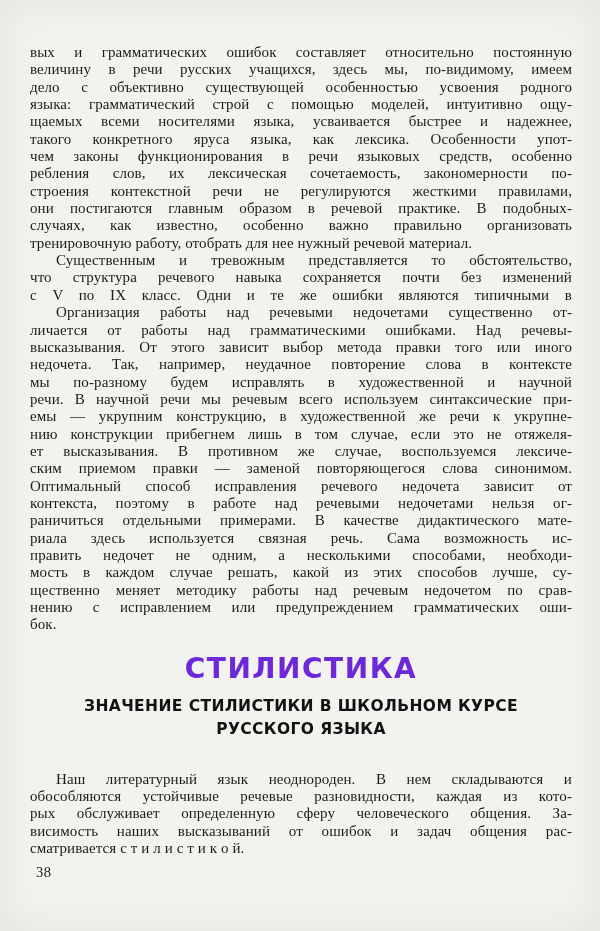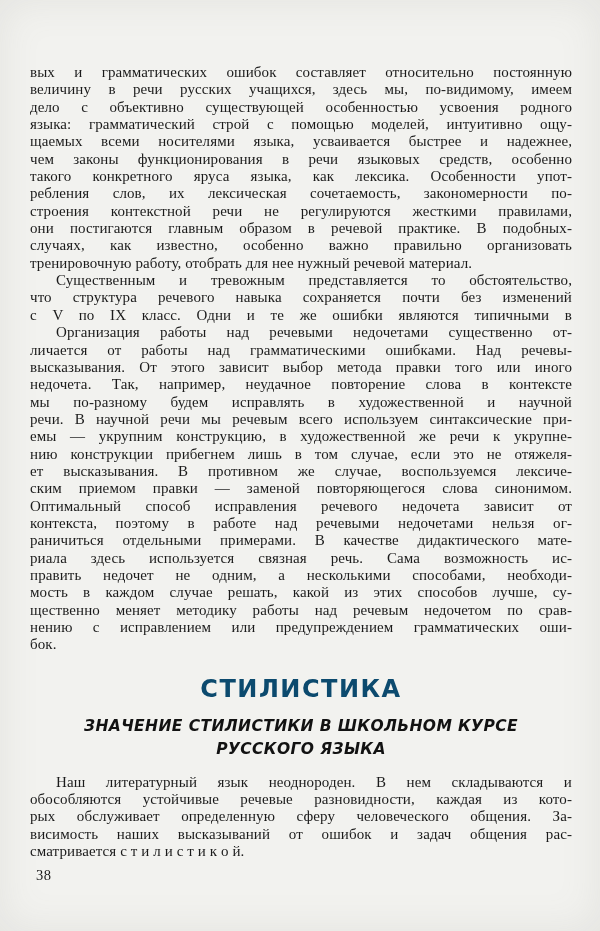--- a/index.html
+++ b/index.html
@@ -8,77 +8,76 @@
     width: 600px;
     height: 931px;
     background: #f2f2ef;
     box-shadow: inset 0 0 40px rgba(120,120,115,0.12);
     overflow: hidden;
     font-family: "Liberation Serif", serif;
     color: #1b1b1b;
   }
   .textblock {
     box-sizing: border-box;
-    padding: 64px 28px 0 30px;
+    padding: 44px 28px 0 30px;
     width: 600px;
   }
   .line {
     font-size: 15px;
     line-height: 17.35px;
     letter-spacing: 0.1px;
     text-align: justify;
     text-align-last: justify;
     white-space: normal;
   }
   .line.last { text-align-last: left; }
   .line.indent { text-indent: 26px; }
   .section-title {
     margin-top: 24px;
     font-family: "DejaVu Sans", sans-serif;
     font-weight: bold;
-    font-size: 24px;
+    font-size: 28px;
     line-height: 22px;
     letter-spacing: 1.5px;
     text-align: center;
-    color: #0c4a6e;
+    color: #6d28d9;
   }
   .section-subtitle {
     margin-top: 15px;
     font-family: "DejaVu Sans", sans-serif;
     font-weight: bold;
     font-size: 15.5px;
     line-height: 23px;
     letter-spacing: 0.4px;
     text-align: center;
     color: #121212;
-    font-style: italic;
   }
-  .section-body { margin-top: 13px; }
+  .section-body { margin-top: 30px; }
   .page-number {
     margin-top: 7px;
     font-size: 14.5px;
     letter-spacing: 0.5px;
     text-align: left;
     padding-left: 6px;
   }
 </style>
 </head>
 <body>
 
 <div class="page">
   <div class="textblock">
 
     <div>
       <div class="line">вых и грамматических ошибок составляет относительно постоянную</div>
       <div class="line">величину в речи русских учащихся, здесь мы, по-видимому, имеем</div>
       <div class="line">дело с объективно существующей особенностью усвоения родного</div>
       <div class="line">языка: грамматический строй с помощью моделей, интуитивно ощу-</div>
       <div class="line">щаемых всеми носителями языка, усваивается быстрее и надежнее,</div>
+      <div class="line">такого конкретного яруса языка, как лексика. Особенности упот-</div>
       <div class="line">чем законы функционирования в речи языковых средств, особенно</div>
-      <div class="line">такого конкретного яруса языка, как лексика. Особенности упот-</div>
       <div class="line">ребления слов, их лексическая сочетаемость, закономерности по-</div>
       <div class="line">строения контекстной речи не регулируются жесткими правилами,</div>
       <div class="line">они постигаются главным образом в речевой практике. В подобных-</div>
       <div class="line">случаях, как известно, особенно важно правильно организовать</div>
       <div class="line last">тренировочную работу, отобрать для нее нужный речевой материал.</div>
     </div>
 
     <div>
       <div class="line indent">Существенным и тревожным представляется то обстоятельство,</div>
       <div class="line">что структура речевого навыка сохраняется почти без изменений</div>

